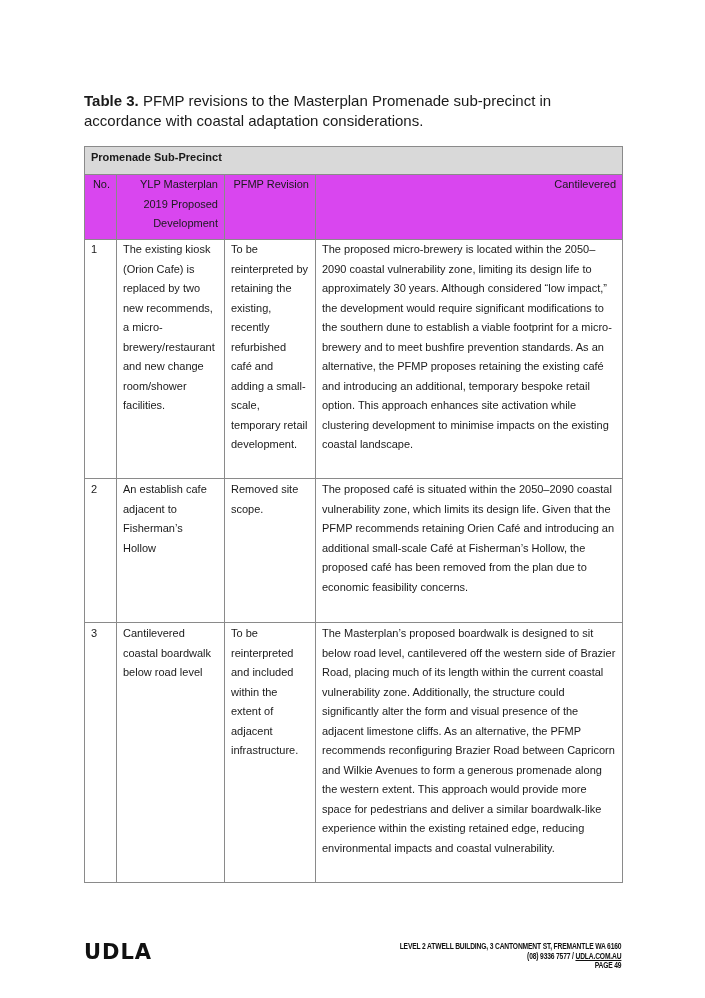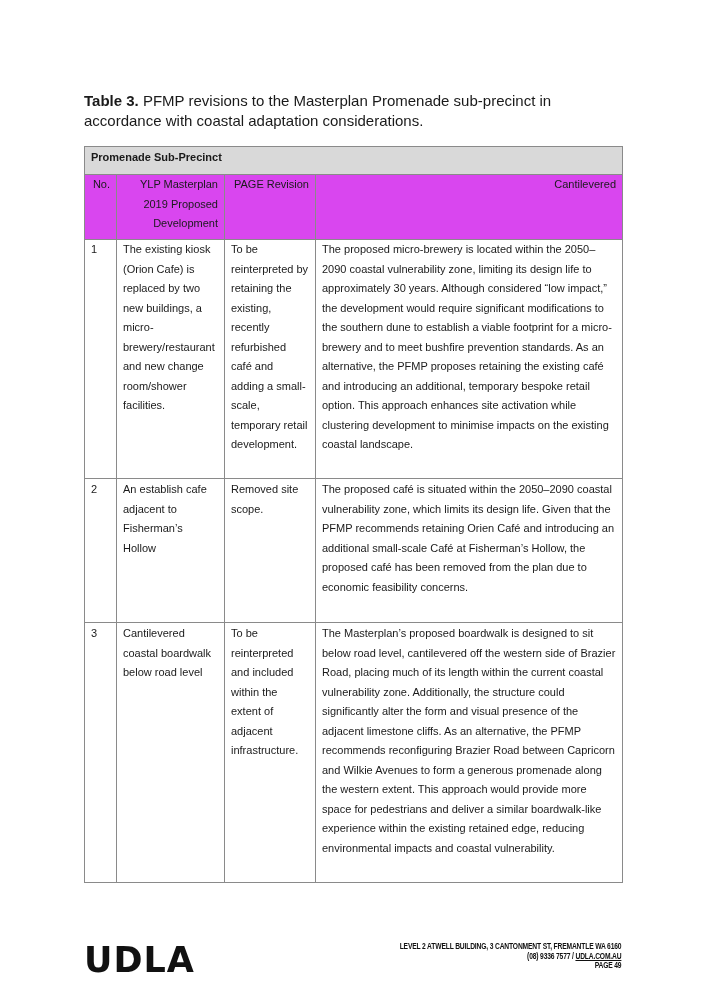--- a/index.html
+++ b/index.html
@@ -32,21 +32,21 @@
   tr.r2 td { height: 142px; padding-top: 1px; }
   tr.r3 td { height: 258px; padding-top: 1px; }
   col.c1 { width: 32px; }
   col.c2 { width: 108px; }
   col.c3 { width: 91px; }
   col.c4 { width: 307px; }
   td.just { padding-right: 6px; }
   .footer-logo {
     position: absolute; left: 84px; top: 940px;
     font-family: "DejaVu Sans", sans-serif; font-weight: bold;
-    font-size: 35px; letter-spacing: 1px; color: #111;
+    font-size: 21px; letter-spacing: 1px; color: #111;
   }
   .footer-info {
     position: absolute; right: 84px; top: 942px; text-align: right;
     font-family: "Liberation Sans", sans-serif; font-weight: bold;
     font-size: 8.2px; line-height: 9.5px; letter-spacing: -0.2px;
     transform: scaleX(0.82); transform-origin: right top; color: #111;
   }
   .footer-info .link { text-decoration: underline; }
 </style>
 </head>
@@ -61,26 +61,26 @@
       <col class="c3">
       <col class="c4">
     </colgroup>
   <tbody>
       <tr class="section">
     <td colspan="4">Promenade Sub-Precinct</td>
   </tr>
   <tr class="colhead">
     <td>No.</td>
     <td>YLP Masterplan 2019 Proposed Development</td>
-    <td>PAGE Revision</td>
+    <td>PFMP Revision</td>
     <td>Cantilevered</td>
   </tr>
   <tr class="r1">
     <td>1</td>
-    <td>The existing kiosk (Orion Cafe) is replaced by two new buildings, a micro-brewery/restaurant and new change room/shower facilities.</td>
+    <td>The existing kiosk (Orion Cafe) is replaced by two new recommends, a micro-brewery/restaurant and new change room/shower facilities.</td>
     <td>To be reinterpreted by retaining the existing, recently refurbished café and adding a small-scale, temporary retail development.</td>
     <td class="just">The proposed micro-brewery is located within the 2050–2090 coastal vulnerability zone, limiting its design life to approximately 30 years. Although considered “low impact,” the development would require significant modifications to the southern dune to establish a viable footprint for a micro-brewery and to meet bushfire prevention standards. As an alternative, the PFMP proposes retaining the existing café and introducing an additional, temporary bespoke retail option. This approach enhances site activation while clustering development to minimise impacts on the existing coastal landscape.</td>
   </tr>
   <tr class="r2">
     <td>2</td>
     <td>An establish cafe adjacent to Fisherman’s Hollow</td>
     <td>Removed site scope.</td>
     <td class="just">The proposed café is situated within the 2050–2090 coastal vulnerability zone, which limits its design life. Given that the PFMP recommends retaining Orien Café and introducing an additional small-scale Café at Fisherman’s Hollow, the proposed café has been removed from the plan due to economic feasibility concerns.</td>
   </tr>
   <tr class="r3">

